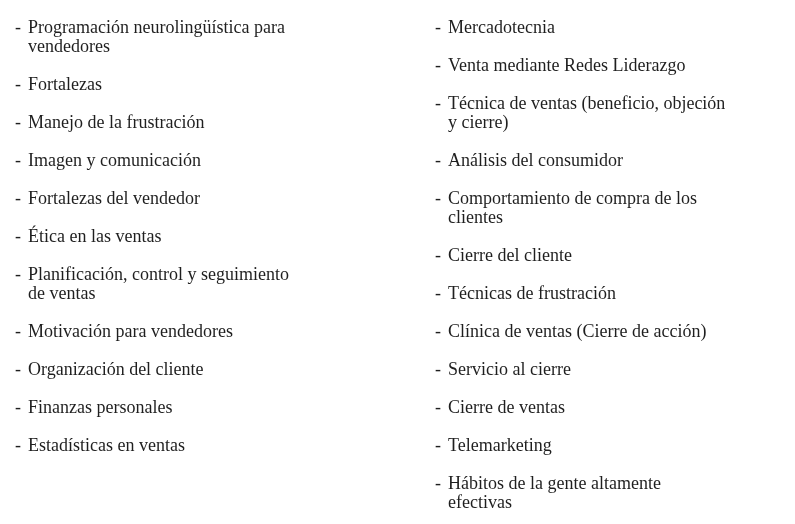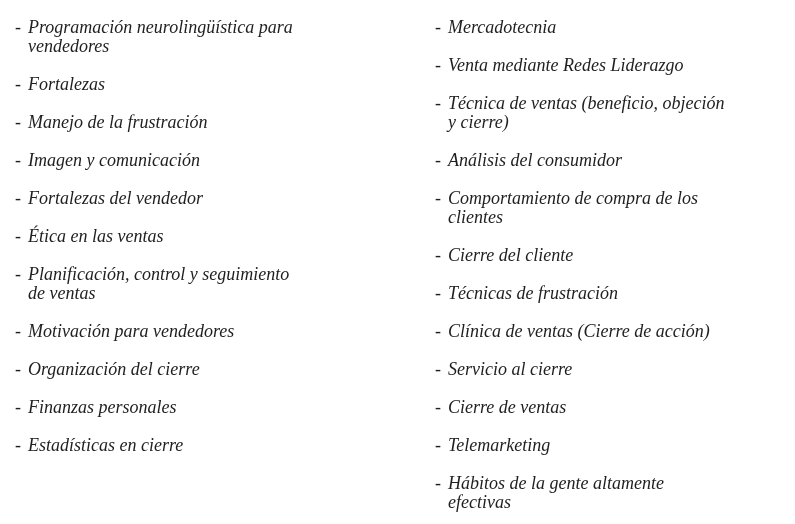--- a/index.html
+++ b/index.html
@@ -38,21 +38,20 @@
     margin-bottom: 19px;
     font-size: 18px;
     line-height: 19px;
   }
   .dash {
     flex: 0 0 13px;
   }
   .txt {
     flex: 1;
     white-space: nowrap;
-    font-style: italic;
   }
 </style>
 </head>
 <body style="background: rgb(255, 255, 255); color: rgb(31, 31, 31);">
 
 <div class="page">
   <div class="col col-left">
       <div class="item">
         <span class="dash">-</span>
         <span class="txt">Programación neurolingüística para<br>vendedores</span>
@@ -80,29 +79,29 @@
       <div class="item">
         <span class="dash">-</span>
         <span class="txt">Planificación, control y seguimiento<br>de ventas</span>
       </div>
       <div class="item">
         <span class="dash">-</span>
         <span class="txt">Motivación para vendedores</span>
       </div>
       <div class="item">
         <span class="dash">-</span>
-        <span class="txt">Organización del cierre</span>
+        <span class="txt">Organización del cliente</span>
       </div>
       <div class="item">
         <span class="dash">-</span>
         <span class="txt">Finanzas personales</span>
       </div>
       <div class="item">
         <span class="dash">-</span>
-        <span class="txt">Estadísticas en cierre</span>
+        <span class="txt">Estadísticas en ventas</span>
       </div>
     </div>
   <div class="col col-right">
       <div class="item">
         <span class="dash">-</span>
         <span class="txt">Mercadotecnia</span>
       </div>
       <div class="item">
         <span class="dash">-</span>
         <span class="txt">Venta mediante Redes Liderazgo</span>

